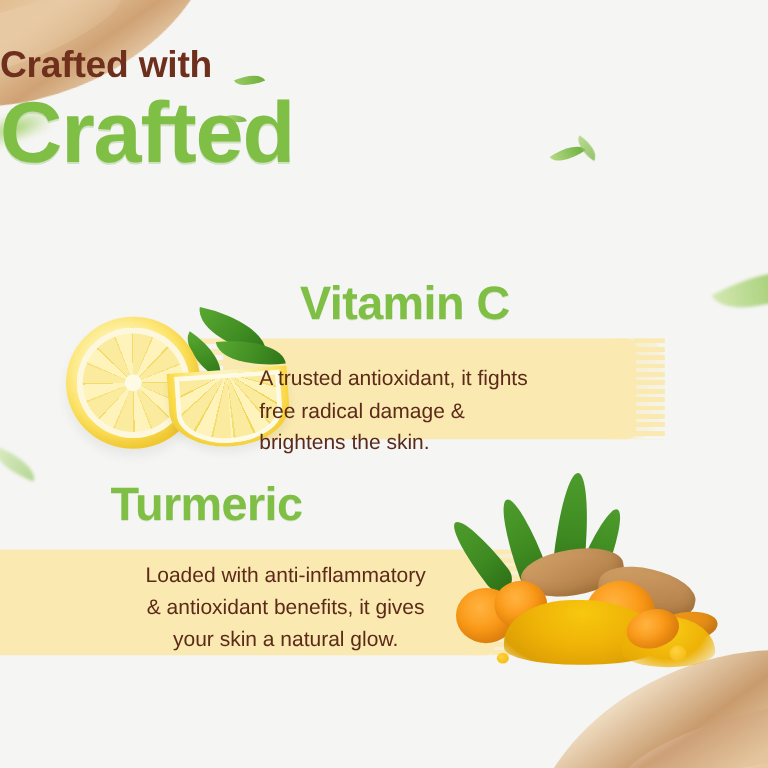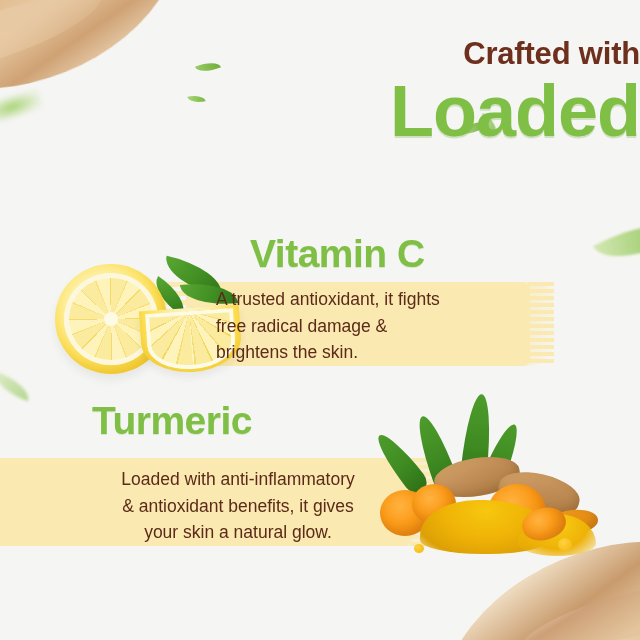--- a/index.html
+++ b/index.html
@@ -106,21 +106,21 @@
     background: linear-gradient(100deg, #cbe4a4 0%, #8cc456 100%);
     transform: rotate(20deg);
     filter: blur(1.4px);
     opacity: .6;
   }
 
   
   #headline-block {
     position: absolute;
     top: 38px; left: 0; right: 0;
-    text-align: right;
+    text-align: left;
   }
   #crafted-with {
     font-size: 31px;
     font-weight: 700;
     color: #6e2f1d;
     letter-spacing: -0.2px;
     line-height: 1;
   }
   #nature-word {
     margin-top: 6px;
@@ -181,21 +181,21 @@
     border-radius: 3px 8px 7px 4px;
   }
   #vitc-band-taper {
     position: absolute;
     top: 282px; left: 510px;
     width: 44px; height: 84px;
     background: linear-gradient(100deg, rgba(250,233,176,.9) 0%, rgba(250,233,176,0) 100%);
     z-index: 2;
     border-radius: 0 18px 26px 0;
   }
-  #vitc-body { top: 286px; left: 216px; width: 300px; }
+  #vitc-body { top: 302px; left: 216px; width: 300px; }
 
   
   #lemon-wrap { position: absolute; top: 252px; left: 45px; width: 192px; height: 128px; z-index: 4; }
   .lemon-half {
     position: absolute;
     left: 10px; top: 12px;
     width: 112px; height: 110px;
     border-radius: 50%;
     background: radial-gradient(circle at 42% 40%, #fff7c4 0%, #fdf0a8 34%, #ffe45e 58%, #fbd234 76%, #f6c31c 100%);
     box-shadow: inset -6px -8px 14px rgba(200,150,10,.25), 0 6px 10px rgba(0,0,0,.06);
@@ -328,21 +328,21 @@
 
   <div class="leaf" id="leaf-title-left"></div>
   <div class="leaf" id="leaf-title-left-2"></div>
   <div class="leaf" id="leaf-title-right"></div>
   <div class="leaf" id="leaf-edge-right"></div>
   <div class="leaf" id="leaf-edge-topright"></div>
   <div class="leaf" id="leaf-edge-left"></div>
 
   <div id="headline-block">
     <div id="crafted-with">Crafted with</div>
-    <div id="nature-word">Loaded</div>
+    <div id="nature-word">Crafted</div>
   </div>
 
   <div class="band" id="vitc-band"></div>
   <div id="vitc-band-taper"></div>
 
   <div id="lemon-wrap">
     <div class="lemon-leaf" id="lleaf-1"></div>
     <div class="lemon-leaf" id="lleaf-2"></div>
     <div class="lemon-leaf" id="lleaf-3"></div>
     <div class="lemon-half">

